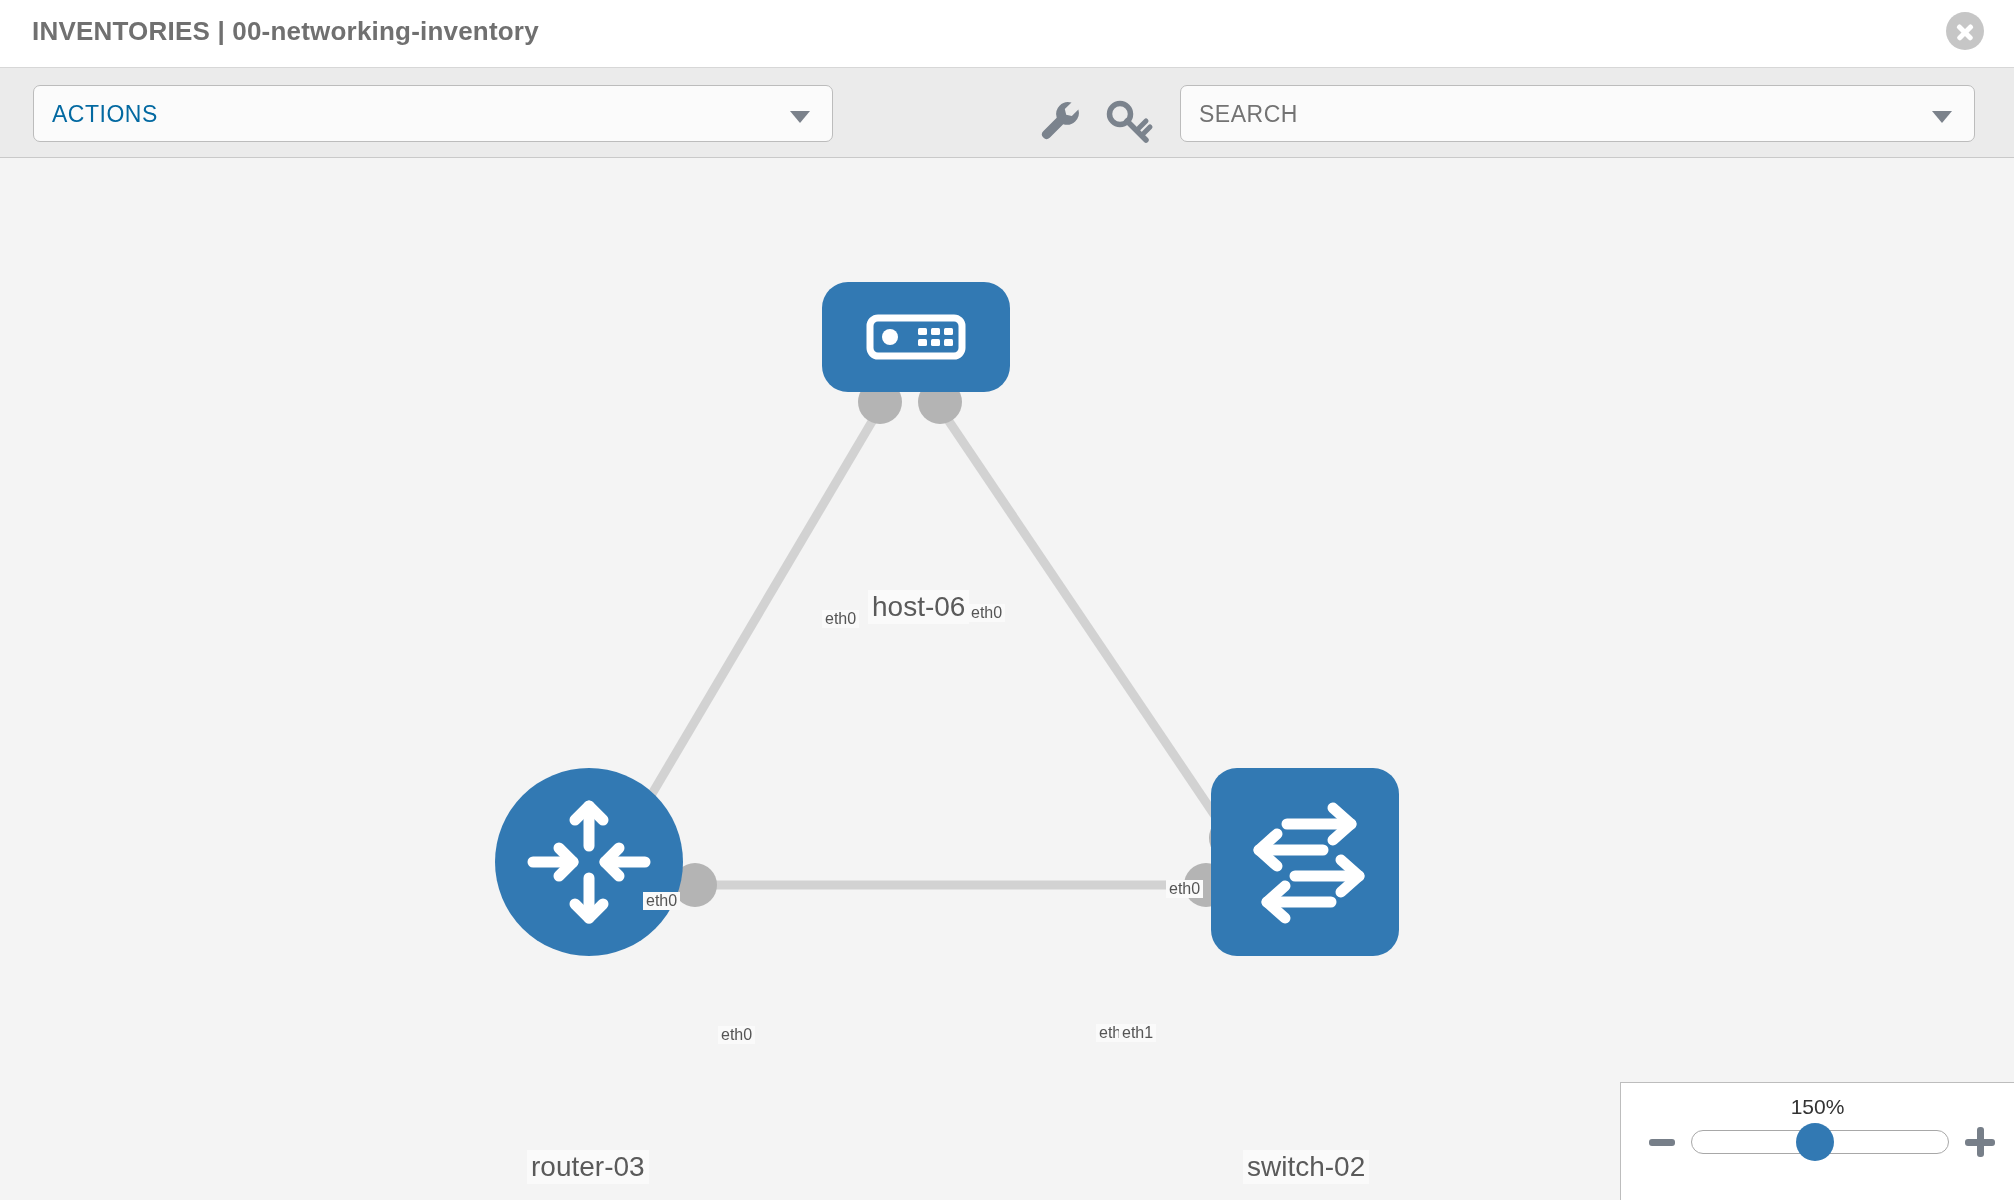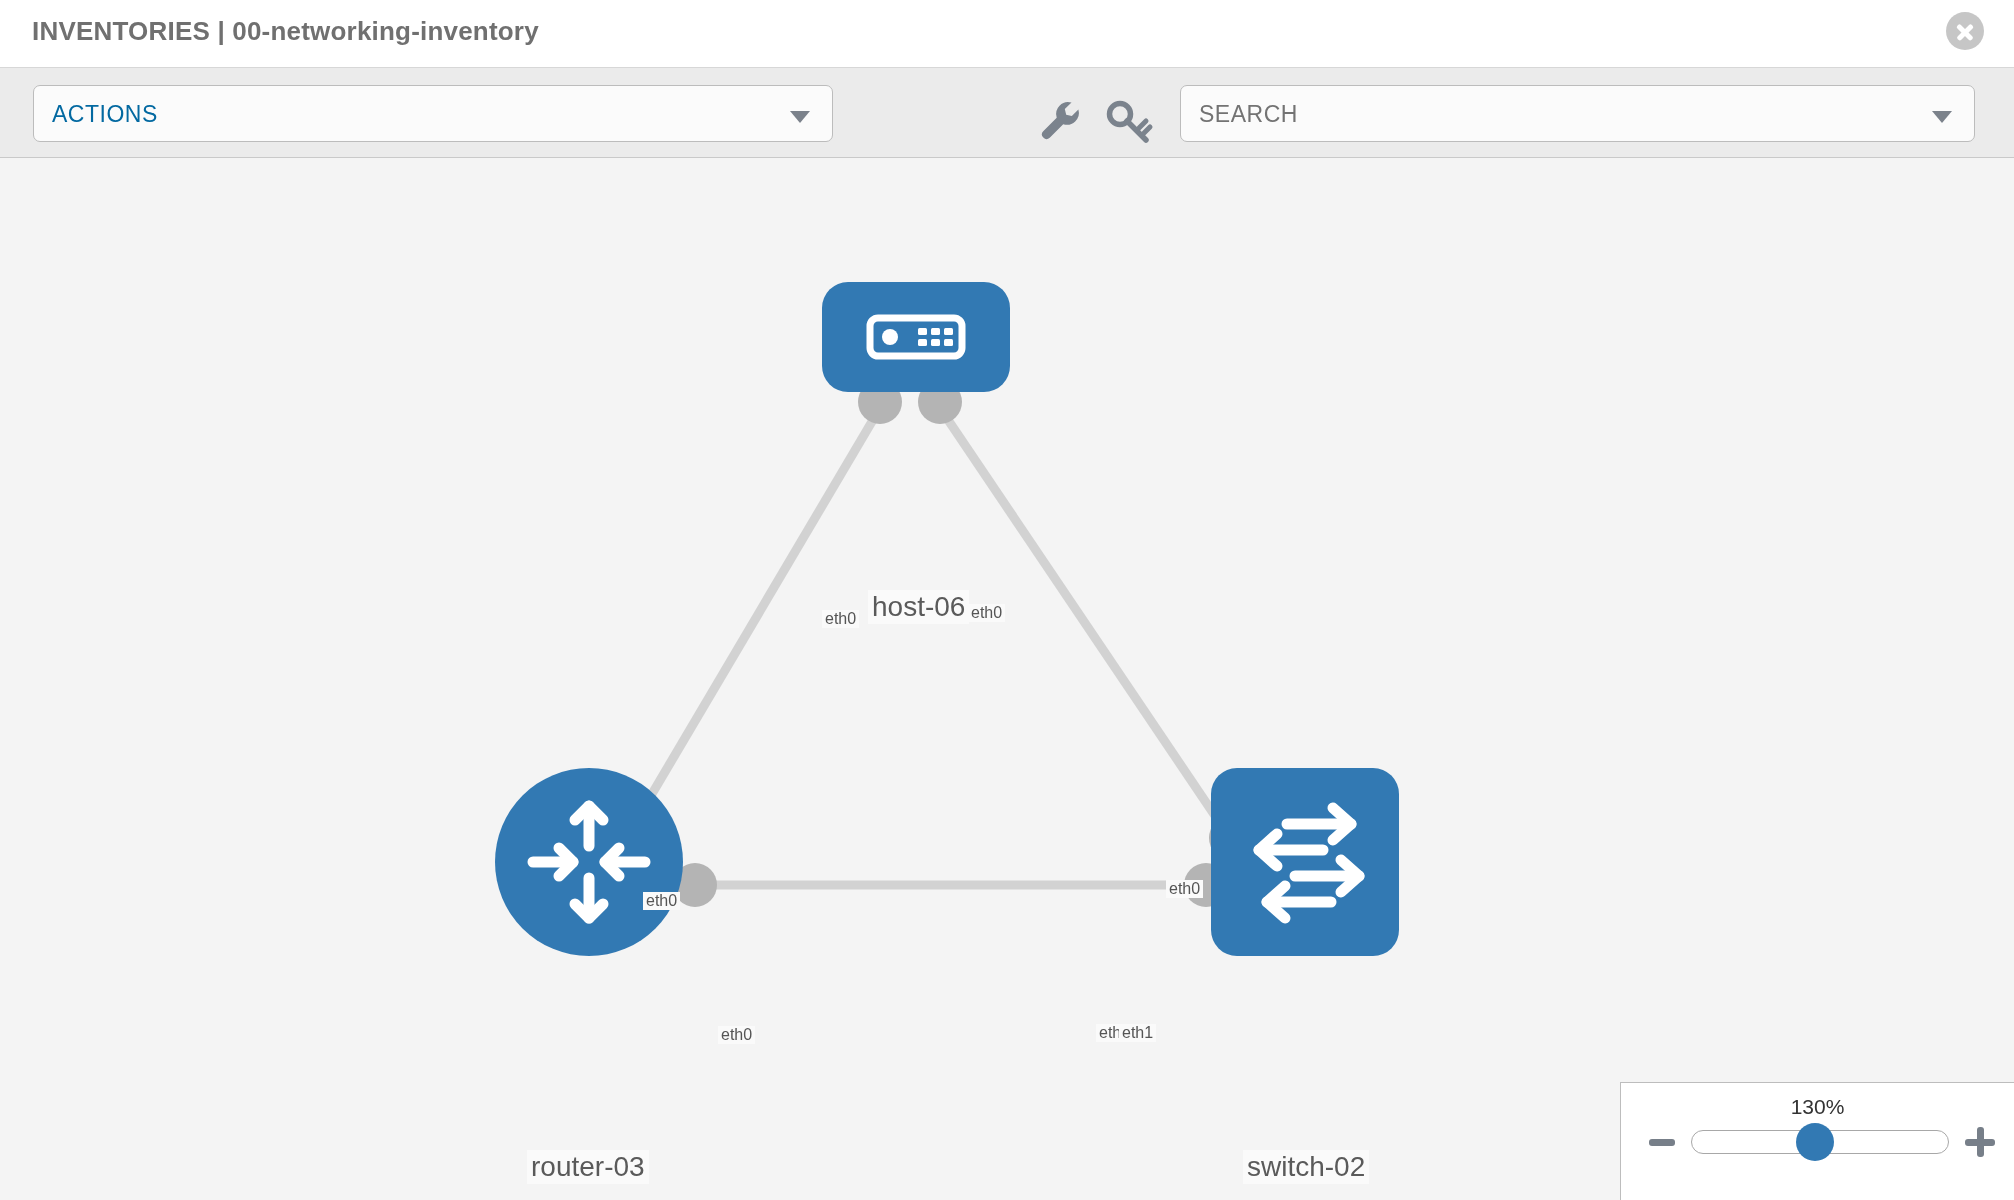--- a/index.html
+++ b/index.html
@@ -368,21 +368,21 @@
     <div class="edge-label" style="left:968px; top:446px;">eth0</div>
     <div class="edge-label" style="left:643px; top:734px;">eth0</div>
     <div class="edge-label" style="left:1166px; top:722px;">eth0</div>
     <div class="edge-label" style="left:718px; top:868px;">eth0</div>
     <div class="edge-label" style="left:1096px; top:866px;">eth0</div>
     <div class="edge-label" style="left:1119px; top:866px;">eth1</div>
 
   </div>
 
   <div class="zoom-panel">
-    <div class="zoom-value">130%</div>
+    <div class="zoom-value">150%</div>
     <div class="zoom-minus"></div>
     <div class="zoom-track"></div>
     <div class="zoom-handle"></div>
     <div class="zoom-plus">
       <div class="ph"></div>
       <div class="pv"></div>
     </div>
   </div>
 
 </div>

